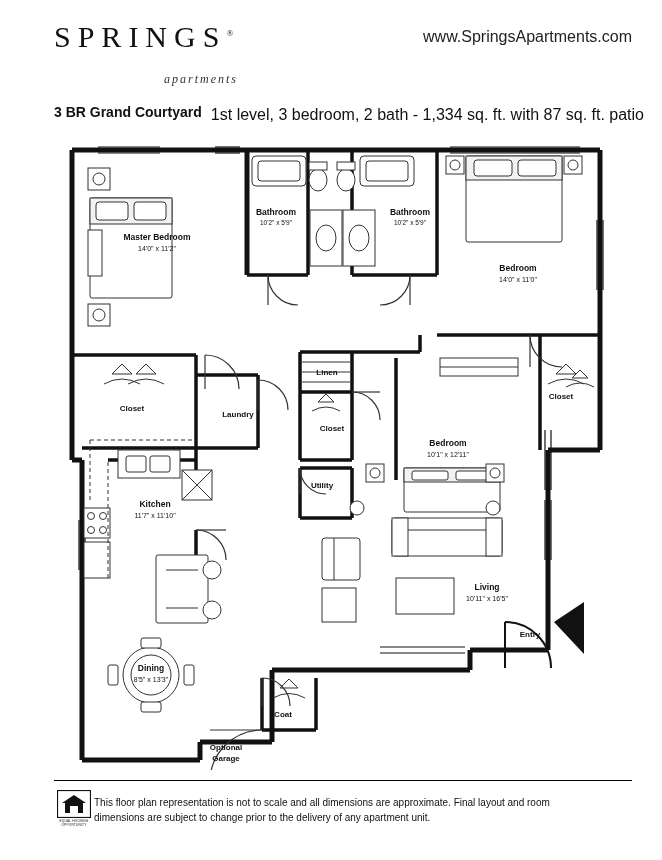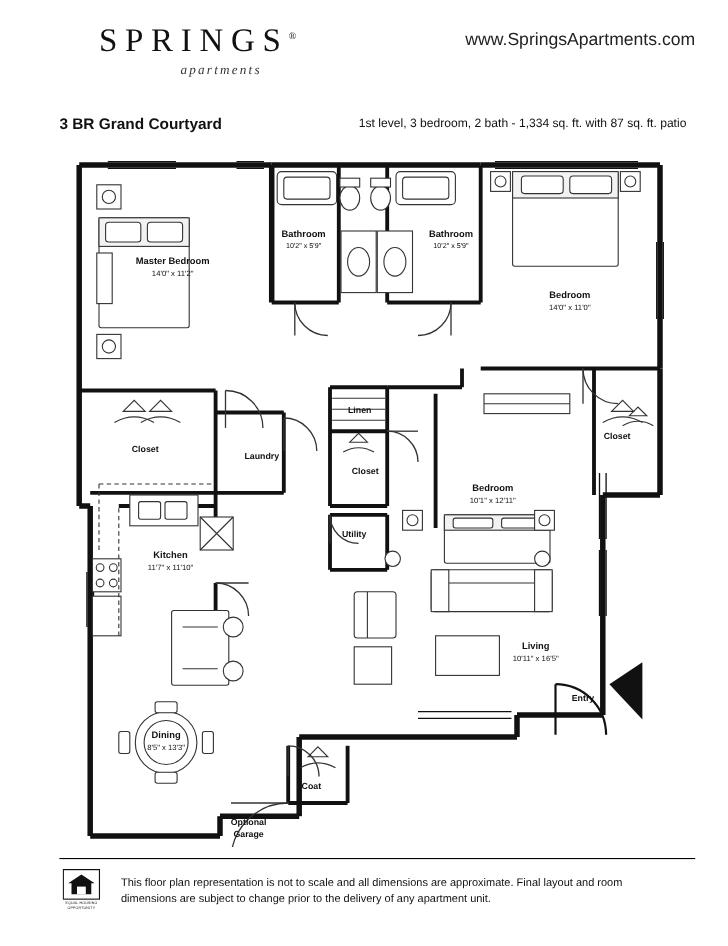--- a/index.html
+++ b/index.html
@@ -24,55 +24,54 @@
     left: 54px; top: 22px;
     width: 230px;
   }
   .brand-name {
     font-family: "Liberation Serif", serif;
     font-size: 30px;
     letter-spacing: 7px;
     font-weight: 400;
     color: #111;
     line-height: 1;
-    margin-left: 36px;
   }
   .brand-sup {
     font-size: 9px;
     vertical-align: super;
     letter-spacing: 0;
   }
   .brand-sub {
     font-family: "Liberation Serif", serif;
     font-style: italic;
     font-size: 12px;
     letter-spacing: 2px;
     color: #333;
     text-align: right;
     width: 184px;
-    margin-top: 4px;
+    margin-top: 20px;
   }
   .website {
     position: absolute;
     right: 30px; top: 28px;
     font-size: 16px;
     color: #222;
   }
   .plan-title {
     position: absolute;
     left: 54px; top: 104px;
     font-size: 14px;
     font-weight: bold;
     color: #111;
     text-align: right;
   }
   .plan-specs {
     position: absolute;
-    right: 38px; top: 106px;
-    font-size: 11px;
+    right: 18px; top: 106px;
+    font-size: 16px;
     color: #111;
   }
 
   
   #plan {
     position: absolute;
     left: 0; top: 130px;
     width: 662px;
     height: 640px;
   }
@@ -83,21 +82,20 @@
     position: absolute;
     left: 54px; right: 30px; top: 780px;
     height: 1px;
     background: #000;
   }
   .footer {
     position: absolute;
     left: 54px; right: 30px; top: 790px;
     display: flex;
     align-items: flex-start;
-    gap: 16px;
   }
   .eho {
     width: 40px; flex: 0 0 40px;
     text-align: center;
   }
   .eho svg { display: block; margin: 0 auto; }
   .eho-label {
     font-size: 3.2px;
     letter-spacing: .2px;
     color: #111;

